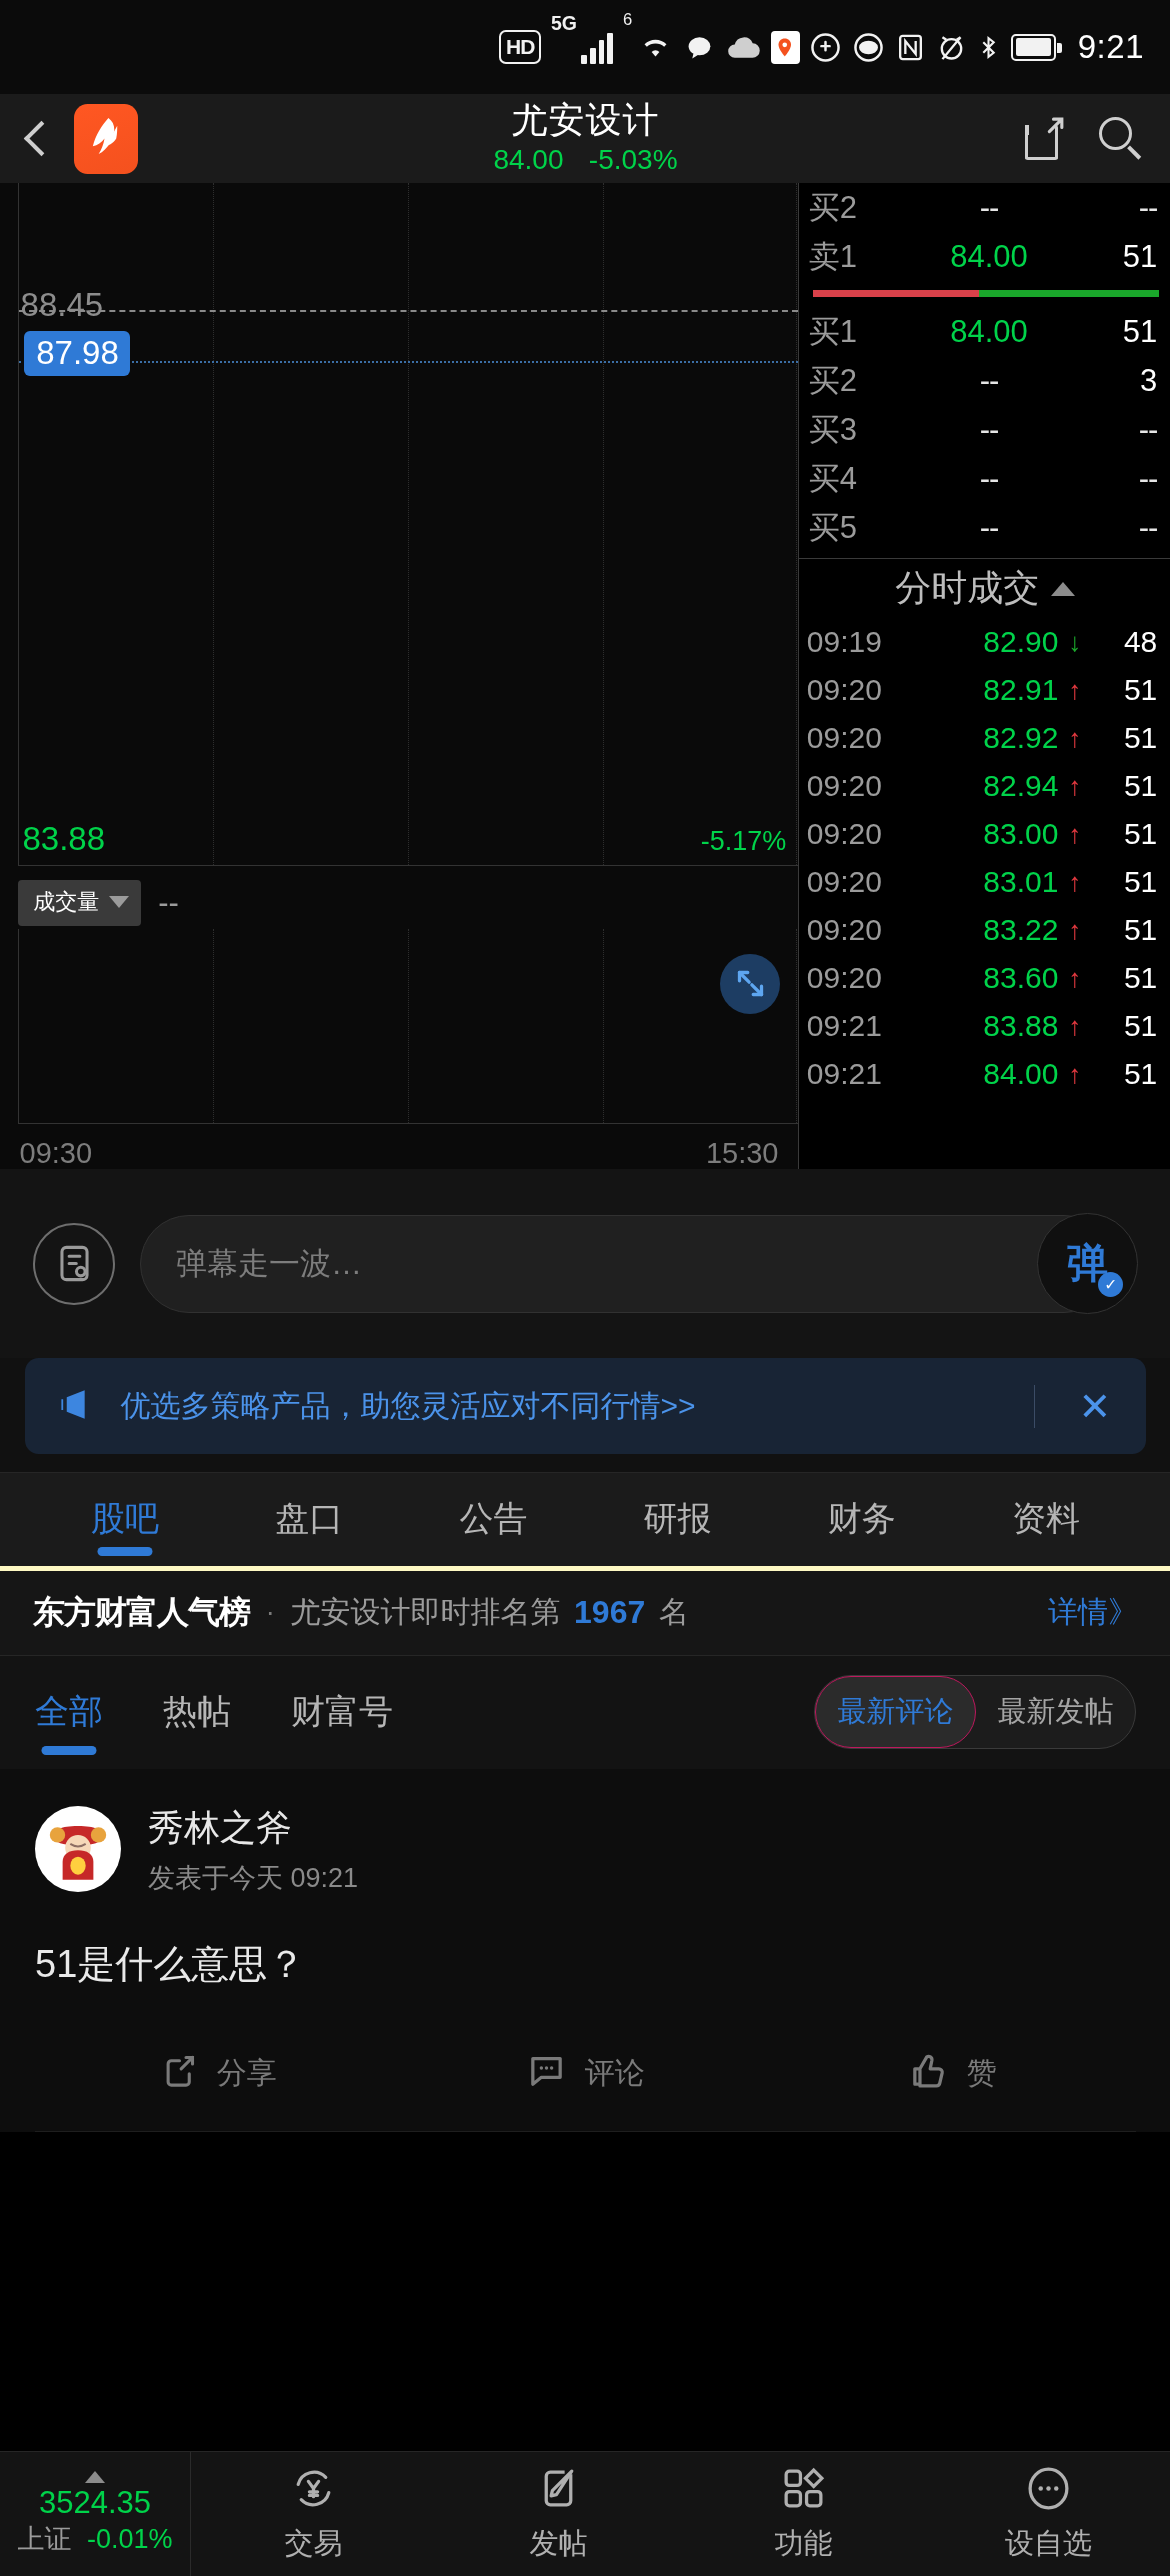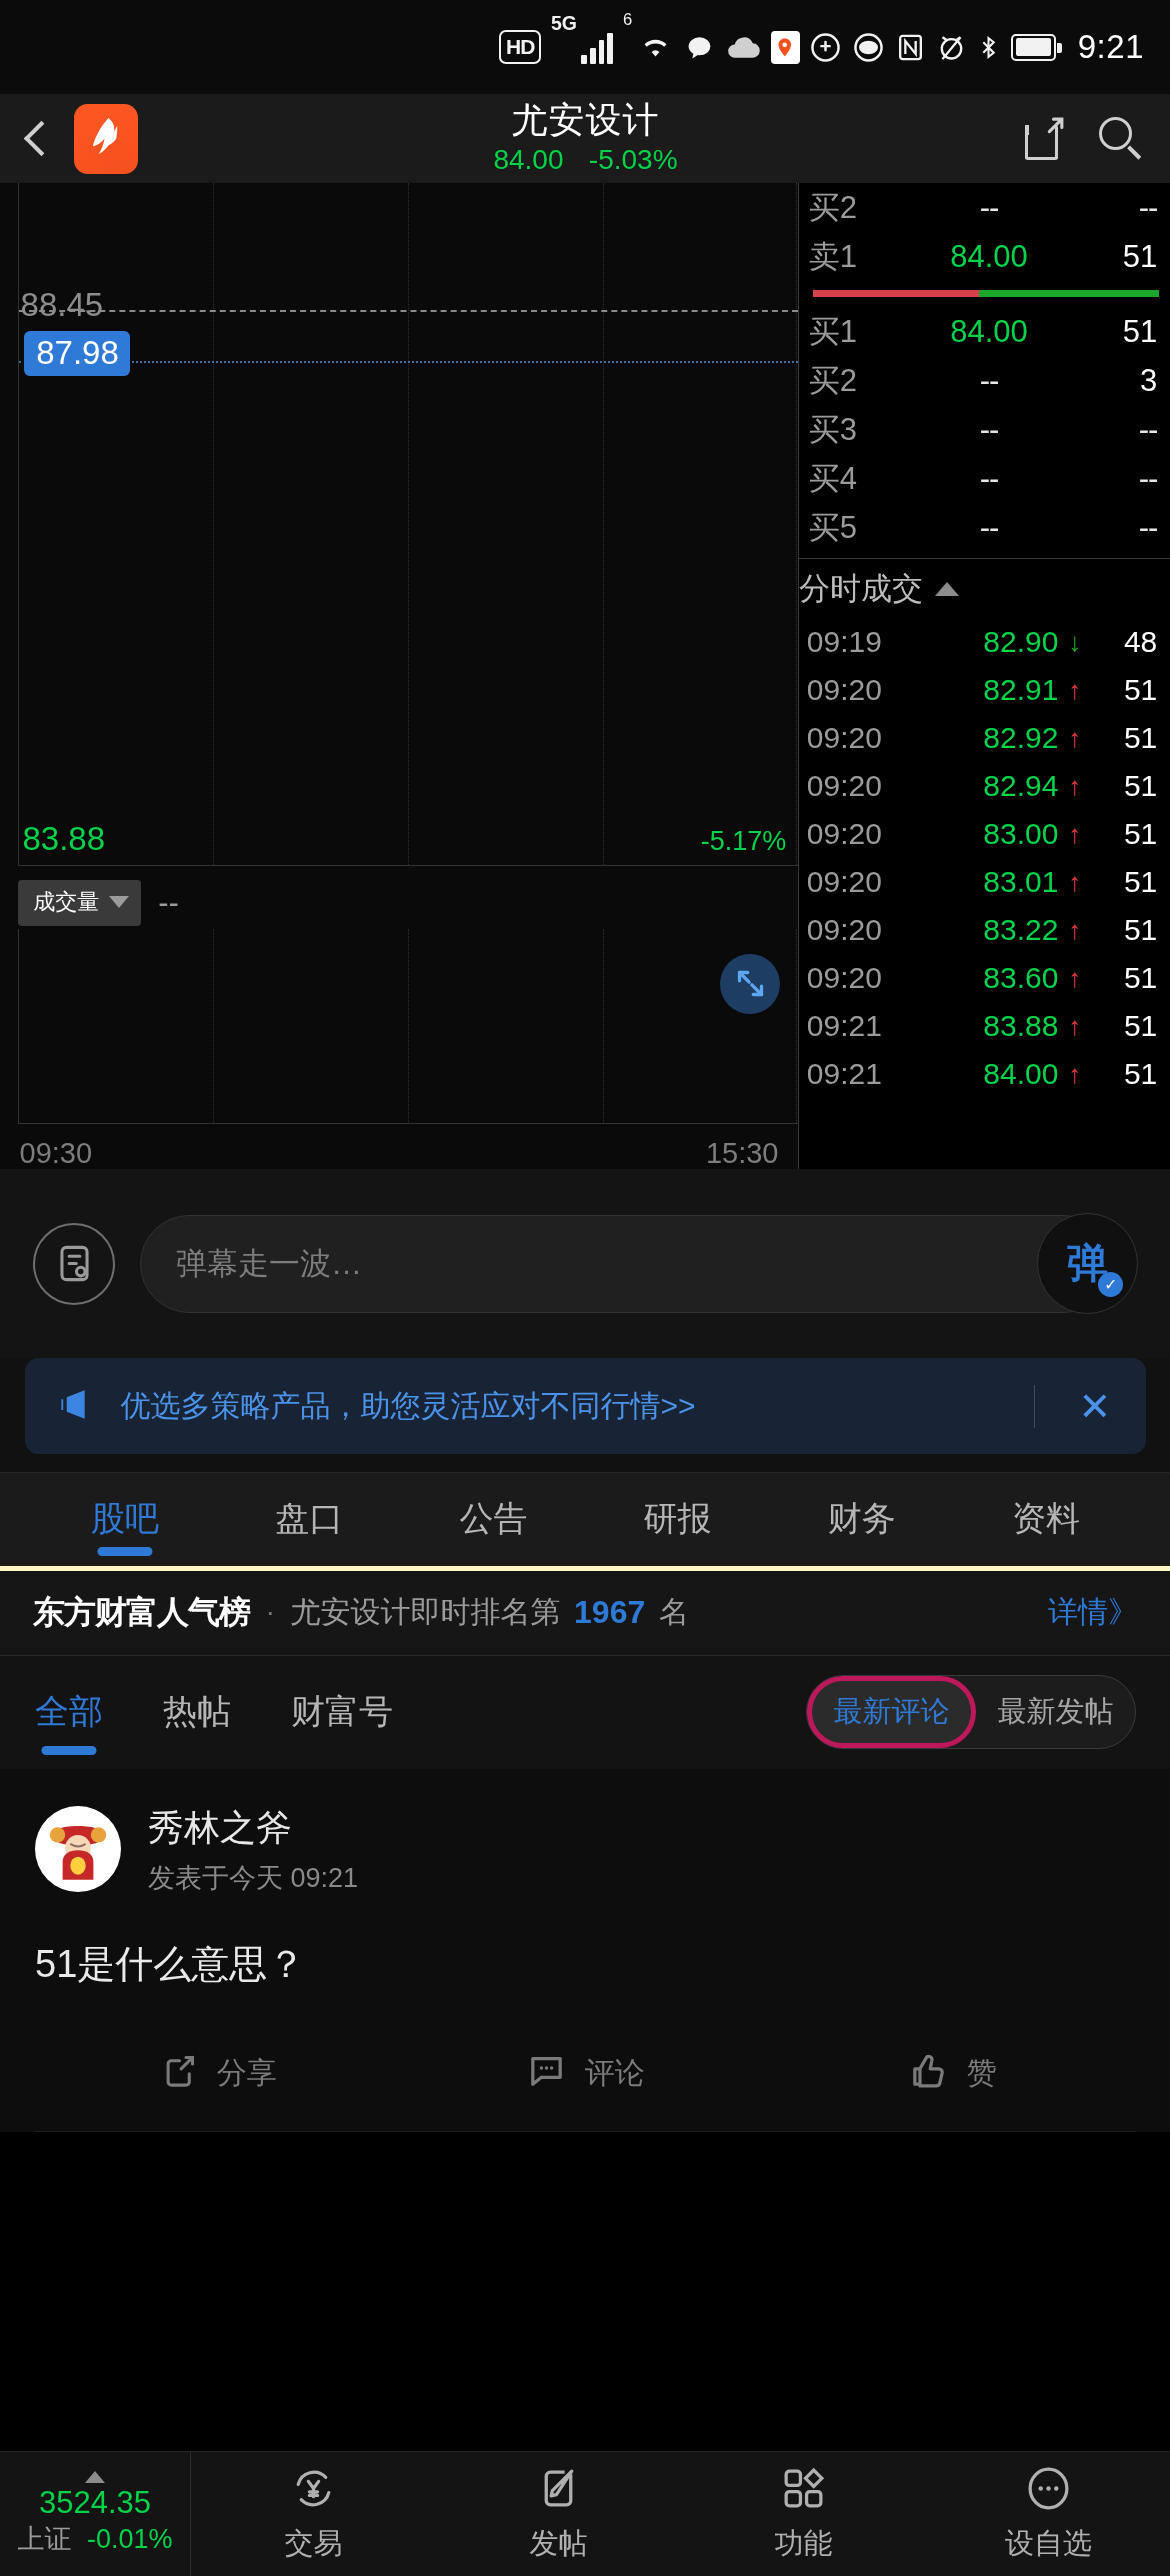--- a/index.html
+++ b/index.html
@@ -138,22 +138,22 @@
   .book-lbl{ color:#9b9b9b; width:94px; flex:none;}
   .book-price{ flex:1; text-align:center; }
   .book-vol{ width:82px; text-align:right; color:#fff; }
   .dash{ color:#e6e6e6; letter-spacing:-1px;}
   .green{color:#00d34a;}
   .ratio-bar{ display:flex; height:6.8px; margin:8.8px 11.7px 10.7px 13.7px;}
   .ratio-bar .r{background:#d9414a;}
   .ratio-bar .g{background:#1aa72b;}
   .book-divider{ height:1px; background:#3a3a3a; margin-top:5.9px;}
   .ticks-title{
-    display:flex;align-items:center;gap:11.7px;
-    height:59px; font-size:31px;color:#bdbdbd;
+    display:flex;align-items:center;justify-content:center;gap:11.7px;
+    height:59px; font-size:36px;color:#bdbdbd;
   }
   .caret-up{width:0;height:0;border-left:12.7px solid transparent;border-right:12.7px solid transparent;border-bottom:14.6px solid #8c8c8c;}
   .tick-row{ display:flex;align-items:center;height:48px;padding:0 13.7px 0 7.8px;font-size:30px;}
   .tick-time{ color:#9b9b9b; width:109px;flex:none;}
   .tick-price{ flex:1; text-align:right; padding-right:3.9px; color:#00d34a;}
   .tick-arrow{ width:25px;text-align:center;font-size:26px;}
   .up{color:#e0383f;}
   .dn{color:#1aa72b;}
   .tick-vol{ width:70px;text-align:right;color:#fff;}
 
@@ -231,21 +231,21 @@
     width:55px;height:8.8px;border-radius:4.9px;background:#2f7ad6;
   }
   .seg{
     margin-left:auto;display:flex;background:#1c1c1c;border:1px solid #3a3a3a;
     border-radius:45px;height:74px;align-items:center;
   }
   .seg div{
     padding:0 21.5px;font-size:29px;color:#a5a5a5;height:100%;
     display:flex;align-items:center;border-radius:45px;
   }
-  .seg div.on{ background:#2b2b2b;color:#2f7ad6;border:5px solid #be185d;}
+  .seg div.on{ background:#2b2b2b;color:#2f7ad6;border:1px solid #be185d;}
 
   
   .post{ background:#0d0d0d; padding:37px 35px 0 35px; }
   .post-head{display:flex;gap:27px;align-items:flex-start;}
   .avatar{
     width:86px;height:86px;border-radius:50%;background:#fff;flex:none;
     display:flex;align-items:center;justify-content:center;overflow:hidden;
   }
   .post-user{font-size:36px;color:#e7e7e7;line-height:1.2;}
   .post-time{font-size:27px;color:#8a8a8a;margin-top:11.7px;}

